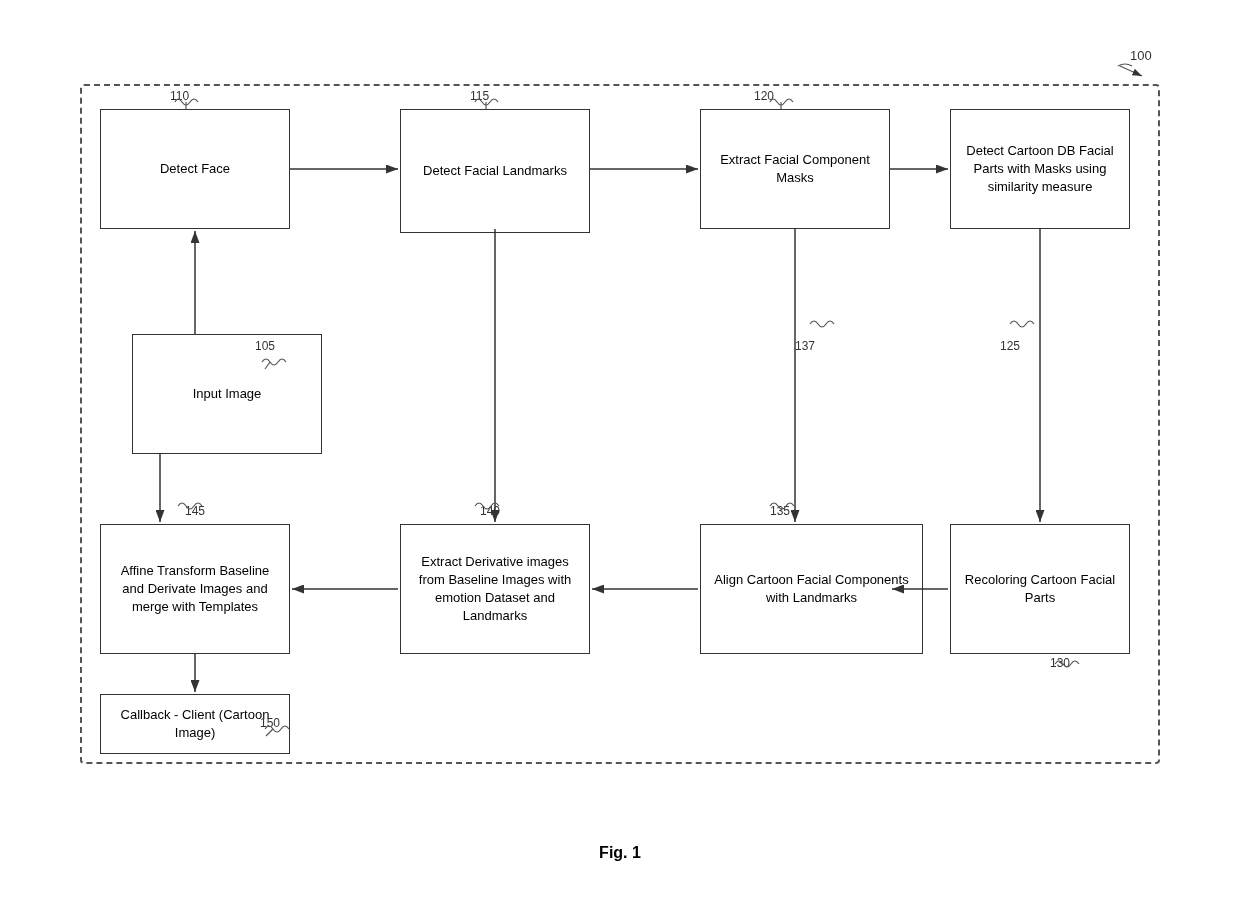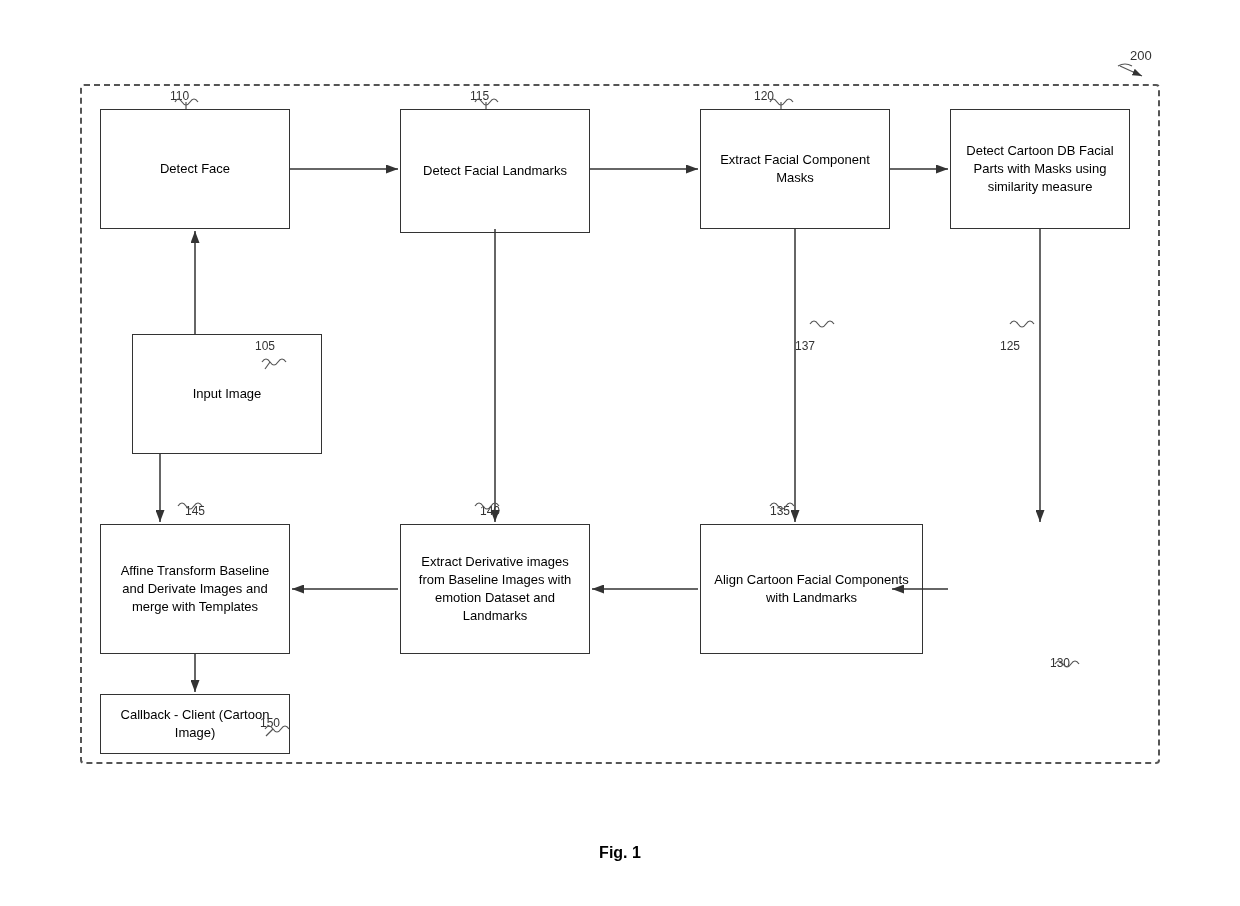--- a/index.html
+++ b/index.html
@@ -68,21 +68,21 @@
       text-align: center;
     }
   </style>
 </head>
 <body>
 
 <div class="diagram-container">
 
   <div class="outer-box"></div>
 
-  <span class="label-ref" style="top: 4px; left: 1060px; font-size: 13px;">200</span>
+  <span class="label-ref" style="top: 4px; left: 1060px; font-size: 13px;">100</span>
 
   <div class="node" style="left: 30px; top: 65px; width: 190px; height: 120px;">
     <span>Detect Face</span>
   </div>
   <span class="label-ref" style="left: 100px; top: 45px;">110</span>
 
   <div class="node" style="left: 330px; top: 65px; width: 190px; height: 124px;">
     <span>Detect Facial Landmarks</span>
   </div>
   <span class="label-ref" style="left: 400px; top: 45px;">115</span>
@@ -109,20 +109,23 @@
   <div class="node" style="left: 330px; top: 480px; width: 190px; height: 130px;">
     <span>Extract Derivative images from Baseline Images with emotion Dataset and Landmarks</span>
   </div>
   <span class="label-ref" style="left: 410px; top: 460px;">140</span>
 
   <div class="node" style="left: 630px; top: 480px; width: 223px; height: 130px;">
     <span>Align Cartoon Facial Components with Landmarks</span>
   </div>
   <span class="label-ref" style="left: 700px; top: 460px;">135</span>
 
+  <div class="node" style="left: 880px; top: 480px; width: 180px; height: 130px;">
+    <span>Recoloring Cartoon Facial Parts</span>
+  </div>
   <span class="label-ref" style="left: 980px; top: 612px;">130</span>
 
   <div class="node" style="left: 30px; top: 650px; width: 190px; height: 60px;">
     <span>Callback - Client (Cartoon Image)</span>
   </div>
   <span class="label-ref" style="left: 190px; top: 672px;">150</span>
 
   <span class="label-ref" style="left: 725px; top: 295px;">137</span>
 
   <span class="label-ref" style="left: 930px; top: 295px;">125</span>

